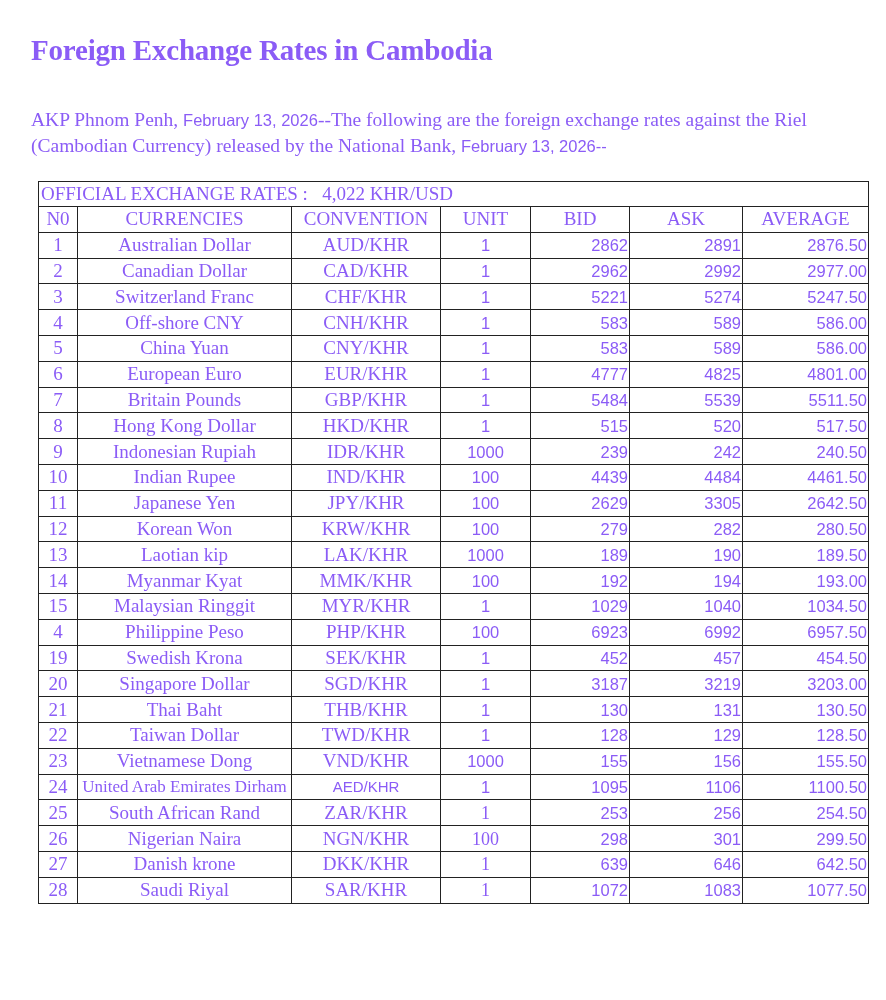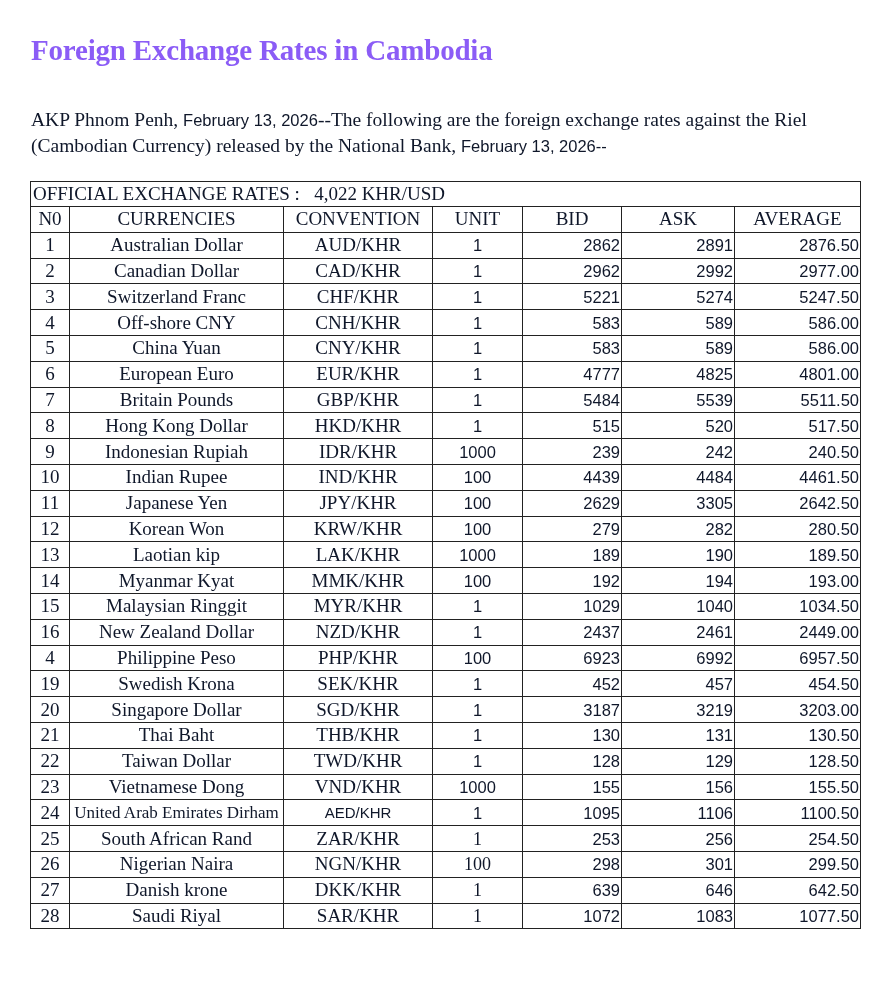--- a/index.html
+++ b/index.html
@@ -4,27 +4,27 @@
 <style>
   html, body { margin: 0; padding: 0; background: #ffffff; }
   body { width: 886px; height: 1000px; position: relative; overflow: hidden; color: #111; }
   .title {
     position: absolute; left: 31px; top: 34px; margin: 0;
     font-family: "Liberation Serif", serif; font-weight: bold; font-size: 29px; letter-spacing: -0.2px;
     color: #8b5cf6;
   }
   .intro {
     position: absolute; left: 31px; top: 107px; width: 830px; margin: 0;
-    font-family: "Liberation Serif", serif; font-size: 19.5px; line-height: 26px; color: #0f172a;
+    font-family: "Liberation Serif", serif; font-size: 19.5px; line-height: 26px; color: #8b5cf6;
   }
   .intro .date { font-family: "Liberation Sans", sans-serif; font-size: 16.5px; }
   table.rates {
-    position: absolute; left: 30px; top: 181px; width: 830px;
+    position: absolute; left: 38px; top: 181px; width: 830px;
     border-collapse: collapse; table-layout: fixed;
-    font-family: "Liberation Serif", serif; font-size: 19px; color: #0f172a;
+    font-family: "Liberation Serif", serif; font-size: 19px; color: #8b5cf6;
   }
   table.rates td, table.rates th {
     border: 1.5px solid #222; padding: 0 2px; height: 24.8px; line-height: 24px;
     white-space: nowrap; overflow: hidden; font-weight: normal;
   }
   table.rates .official td { height: 24px; text-align: left; padding-left: 2px; }
   table.rates th { text-align: center; }
   .c-no { text-align: center; }
   .c-name { text-align: center; padding-left: 2px !important; }
   .c-name.small { font-size: 17px; }
@@ -193,29 +193,20 @@
       <tr>
         <td class="c-no">15</td>
         <td class="c-name">Malaysian Ringgit</td>
         <td class="c-conv">MYR/KHR</td>
         <td class="c-unit">1</td>
         <td class="c-num">1029</td>
         <td class="c-num">1040</td>
         <td class="c-num">1034.50</td>
       </tr>
       <tr>
-        <td class="c-no">16</td>
-        <td class="c-name">New Zealand Dollar</td>
-        <td class="c-conv">NZD/KHR</td>
-        <td class="c-unit">1</td>
-        <td class="c-num">2437</td>
-        <td class="c-num">2461</td>
-        <td class="c-num">2449.00</td>
-      </tr>
-      <tr>
         <td class="c-no">4</td>
         <td class="c-name">Philippine Peso</td>
         <td class="c-conv">PHP/KHR</td>
         <td class="c-unit">100</td>
         <td class="c-num">6923</td>
         <td class="c-num">6992</td>
         <td class="c-num">6957.50</td>
       </tr>
       <tr>
         <td class="c-no">19</td>

